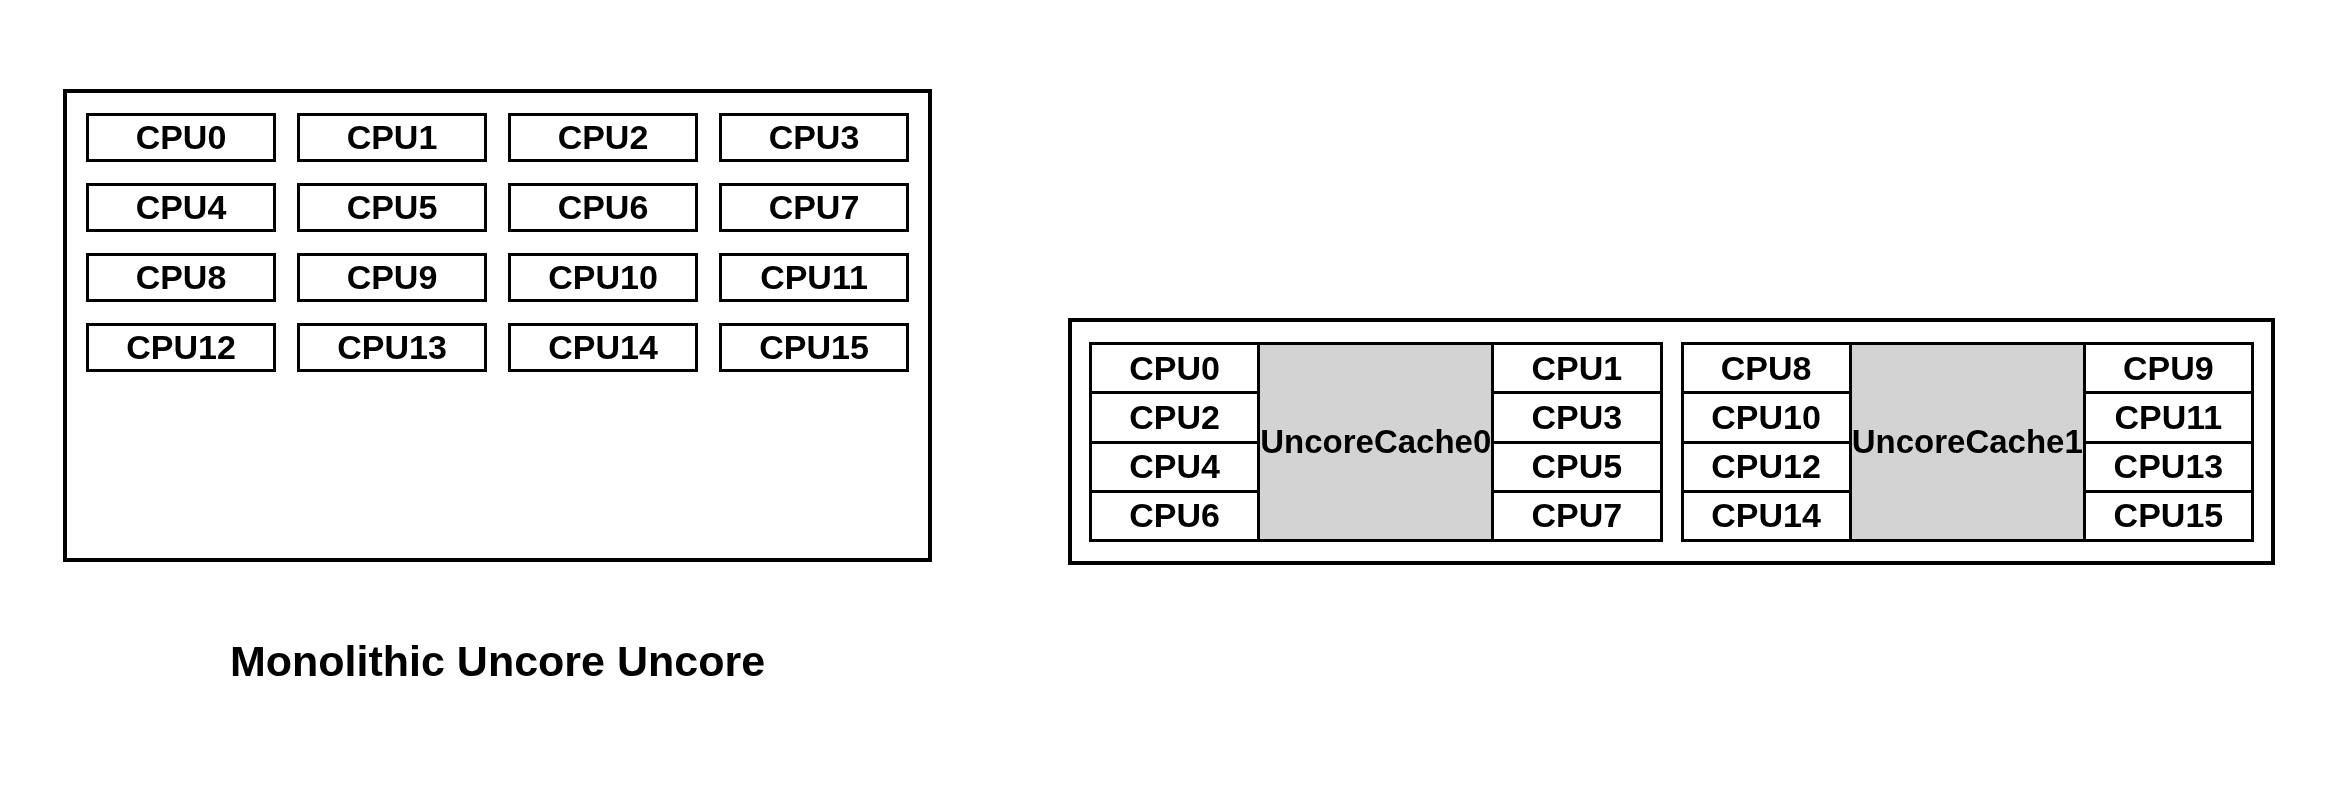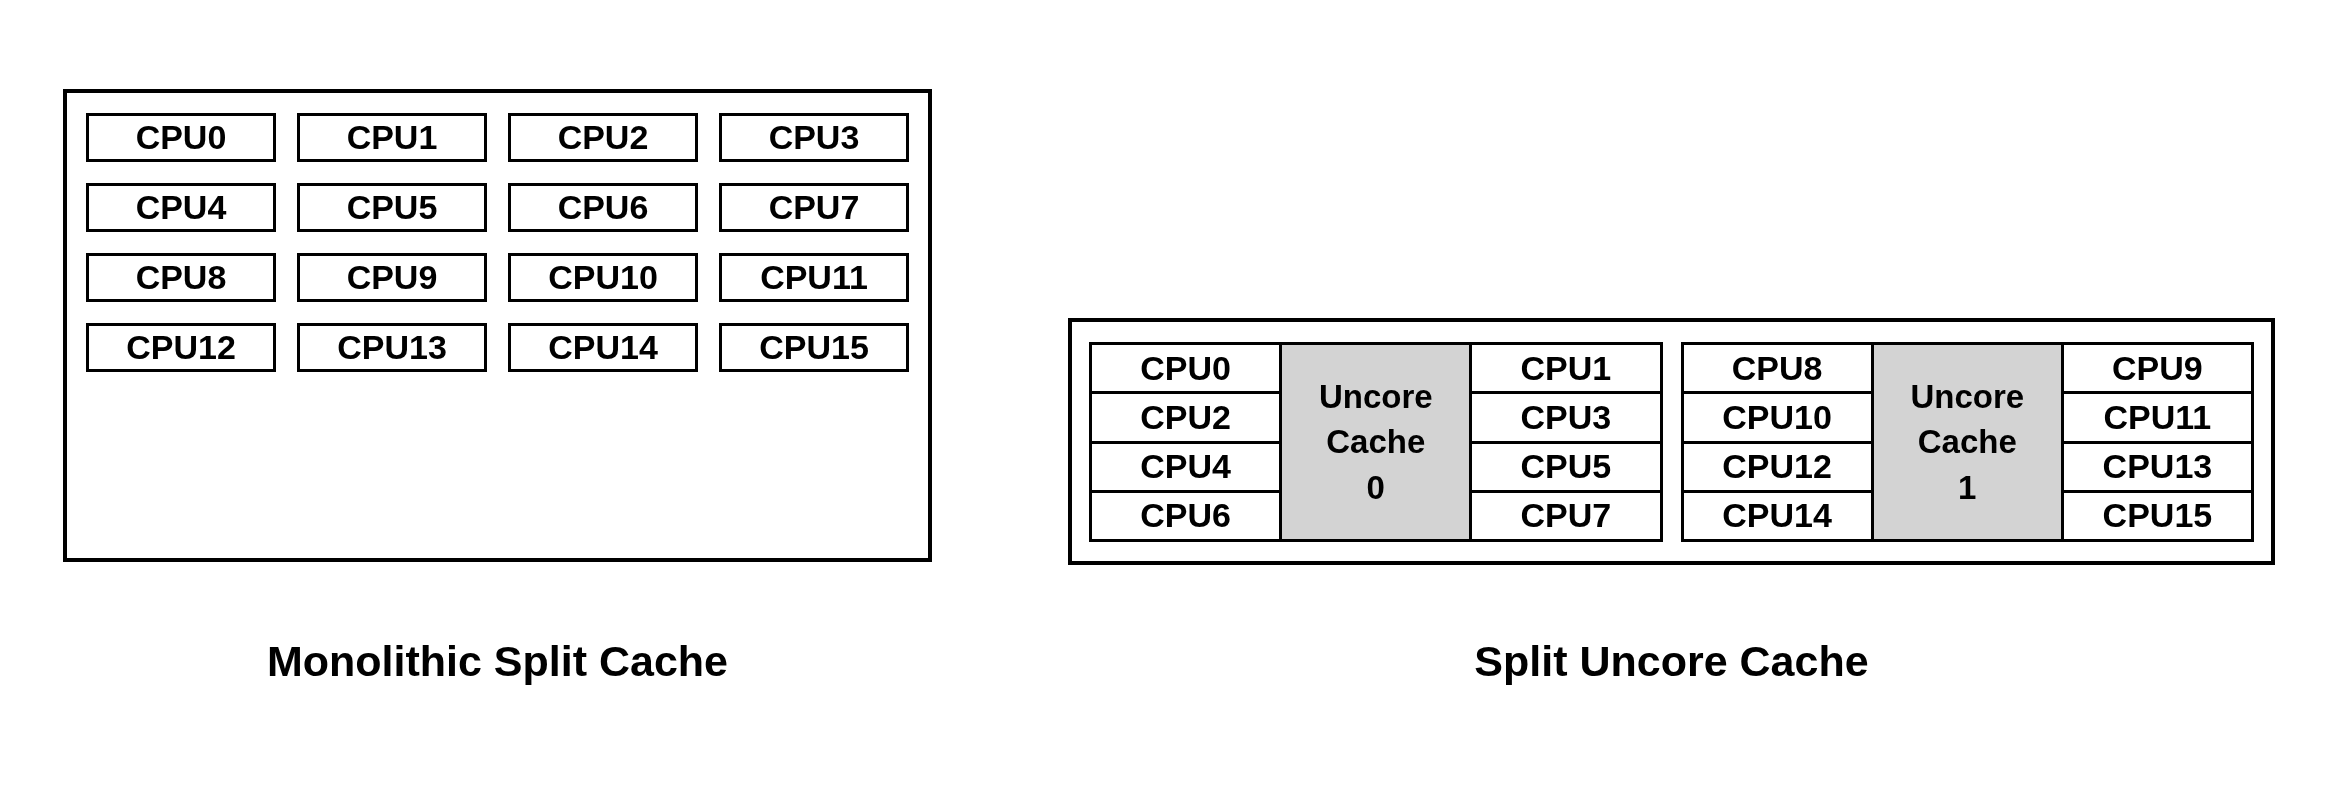--- a/index.html
+++ b/index.html
@@ -83,21 +83,21 @@
   .cell {
     background: #fff;
     display: flex;
     align-items: center;
     justify-content: center;
     font-size: 34px;
     white-space: nowrap;
   }
   .cache-cell {
     background: var(--cache-fill, #d3d3d3);
-    flex-direction: column;
+    flex-direction: row;
     font-size: 33px;
     line-height: 1.38;
   }
 
   
   .caption {
     position: absolute;
     top: 640px;
     text-align: center;
     font-size: 43px;
@@ -125,21 +125,21 @@
       <div class="cpu-box">CPU8</div>
       <div class="cpu-box">CPU9</div>
       <div class="cpu-box">CPU10</div>
       <div class="cpu-box">CPU11</div>
       <div class="cpu-box">CPU12</div>
       <div class="cpu-box">CPU13</div>
       <div class="cpu-box">CPU14</div>
       <div class="cpu-box">CPU15</div>
     </div>
   </div>
-  <div class="caption caption-left">Monolithic Split Cache</div>
+  <div class="caption caption-left">Monolithic Uncore Uncore</div>
 
   <div class="split-box">
 
     <div class="cluster">
       <div class="cell" style="grid-area:1/1">CPU0</div>
       <div class="cell cache-cell" style="grid-area:1/2/5/3">
         <div>Uncore</div>
         <div>Cache</div>
         <div>0</div>
       </div>
@@ -162,15 +162,14 @@
       <div class="cell" style="grid-area:1/3">CPU9</div>
       <div class="cell" style="grid-area:2/1">CPU10</div>
       <div class="cell" style="grid-area:2/3">CPU11</div>
       <div class="cell" style="grid-area:3/1">CPU12</div>
       <div class="cell" style="grid-area:3/3">CPU13</div>
       <div class="cell" style="grid-area:4/1">CPU14</div>
       <div class="cell" style="grid-area:4/3">CPU15</div>
     </div>
 
   </div>
-  <div class="caption caption-right">Split Uncore Cache</div>
 
 </div>
 
 </body></html>

